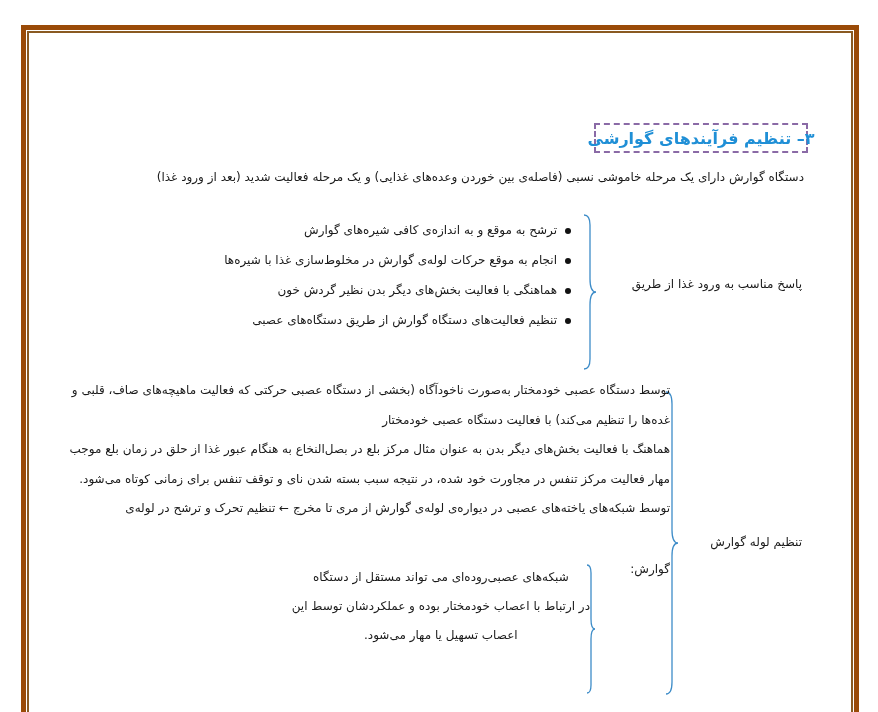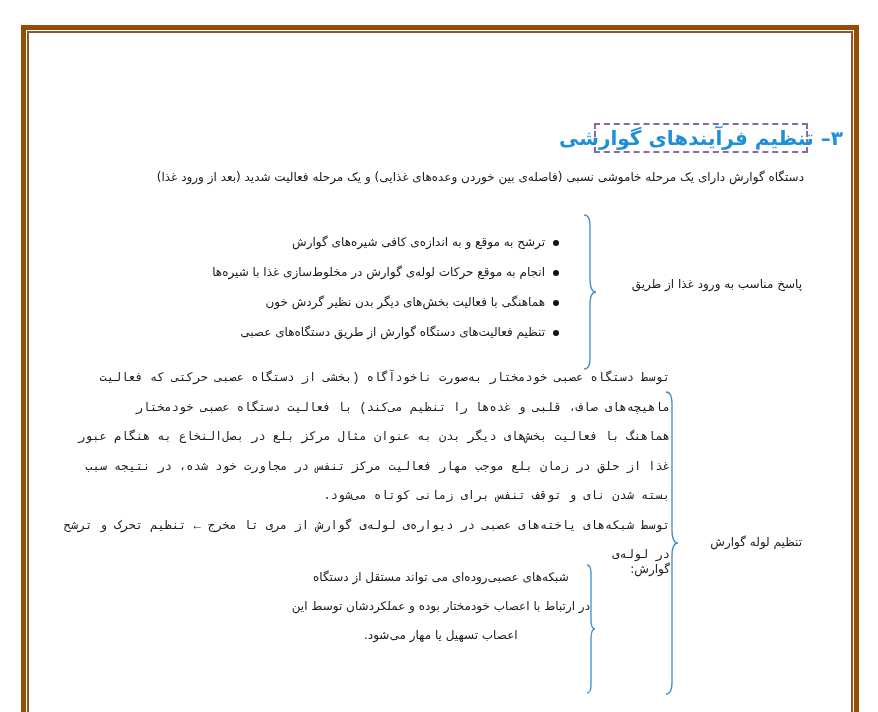--- a/index.html
+++ b/index.html
@@ -6,24 +6,24 @@
   body { width:878px; height:712px; background:#ffffff; position:relative; overflow:hidden;
          font-family:"DejaVu Sans", sans-serif; color:#1a1a1a; }
   .frame-outer { position:absolute; left:21px; top:25px; width:838px; height:700px;
                  border:5px solid #9a4a07; border-bottom:none; box-sizing:border-box; }
   .frame-inner { position:absolute; left:27px; top:31px; width:826px; height:700px;
                  border:2px solid #8a5a22; border-bottom:none; box-sizing:border-box; }
   .page { position:absolute; left:0; top:0; width:878px; height:712px; direction:rtl; }
   .heading-box { position:absolute; right:70px; top:123px; width:214px; height:30px;
                  border:2px dashed #8a6aa6; box-sizing:border-box; display:flex;
                  align-items:center; justify-content:center; }
-  .heading-text { color:#1f8fd6; font-weight:bold; font-size:20px; white-space:nowrap; }
+  .heading-text { color:#1f8fd6; font-weight:bold; font-size:16px; white-space:nowrap; }
   .intro { position:absolute; right:74px; top:170px; font-size:12px; white-space:nowrap; }
   .label { position:absolute; font-size:12px; white-space:nowrap; }
-  .bullets { position:absolute; right:307px; top:215px; margin:12px; padding:0; list-style:none; }
+  .bullets { position:absolute; right:307px; top:215px; margin:0; padding:0; list-style:none; }
   .bullets li { font-size:12px; height:30px; line-height:30px; white-space:nowrap; }
   .bullets li .dot { display:inline-block; width:6px; height:6px; border-radius:50%;
                      background:#111; margin-left:8px; vertical-align:middle; }
   .brace { position:absolute; }
   .brace path { fill:none; stroke:#3d8cc8; stroke-width:1.3; }
   .block { position:absolute; right:208px; width:620px; font-size:12px; line-height:29.5px; text-align:right; }
   .block p { margin:0; }
   .sub-label { position:absolute; font-size:12px; white-space:nowrap; }
   .sub-block { position:absolute; right:288px; top:563px; font-size:12px; line-height:29px;
                white-space:nowrap; text-align:center; }
@@ -55,21 +55,21 @@
     <li><span class="dot"></span><span>هماهنگی با فعالیت بخش‌های دیگر بدن نظیر گردش خون</span></li>
     <li><span class="dot"></span><span>تنظیم فعالیت‌های دستگاه گوارش از طریق دستگاه‌های عصبی</span></li>
   </ul>
 
   <div class="label" style="right:76px; top:535px;">تنظیم لوله گوارش</div>
 
   <svg class="brace" style="left:664px; top:390px;" width="16" height="306" viewBox="0 0 16 306">
     <path d="M2,2 Q8,2 8,14 L8,140 Q8,153 14,153 Q8,153 8,166 L8,292 Q8,304 2,304"></path>
   </svg>
 
-  <div class="block" style="top:364px;font-family:Liberation Mono, monospace;">
+  <div class="block" style="top:376px;">
     <p>توسط دستگاه عصبی خودمختار به‌صورت ناخودآگاه (بخشی از دستگاه عصبی حرکتی که فعالیت ماهیچه‌های صاف، قلبی و غده‌ها را تنظیم می‌کند) با فعالیت دستگاه عصبی خودمختار</p>
     <p>هماهنگ با فعالیت بخش‌های دیگر بدن به عنوان مثال مرکز بلع در بصل‌النخاع به هنگام عبور غذا از حلق در زمان بلع موجب مهار فعالیت مرکز تنفس در مجاورت خود شده، در نتیجه سبب بسته شدن نای و توقف تنفس برای زمانی کوتاه می‌شود.</p>
     <p>توسط شبکه‌های یاخته‌های عصبی در دیواره‌ی لوله‌ی گوارش از مری تا مخرج ← تنظیم تحرک و ترشح در لوله‌ی</p>
   </div>
 
   <div class="sub-label" style="right:208px; top:562px;">گوارش:</div>
 
   <svg class="brace" style="left:585px; top:563px;" width="12" height="132" viewBox="0 0 12 132">
     <path d="M2,2 Q6,2 6,10 L6,56 Q6,66 10,66 Q6,66 6,76 L6,122 Q6,130 2,130"></path>
   </svg>

